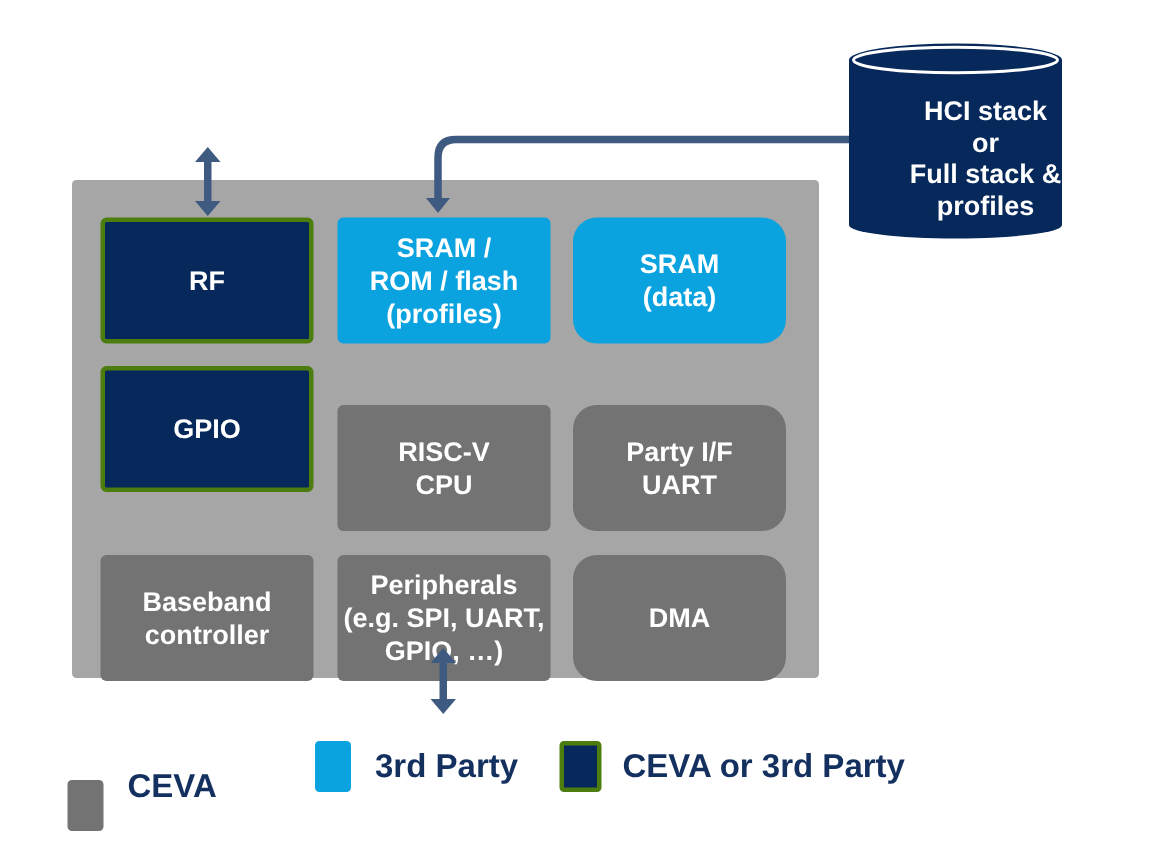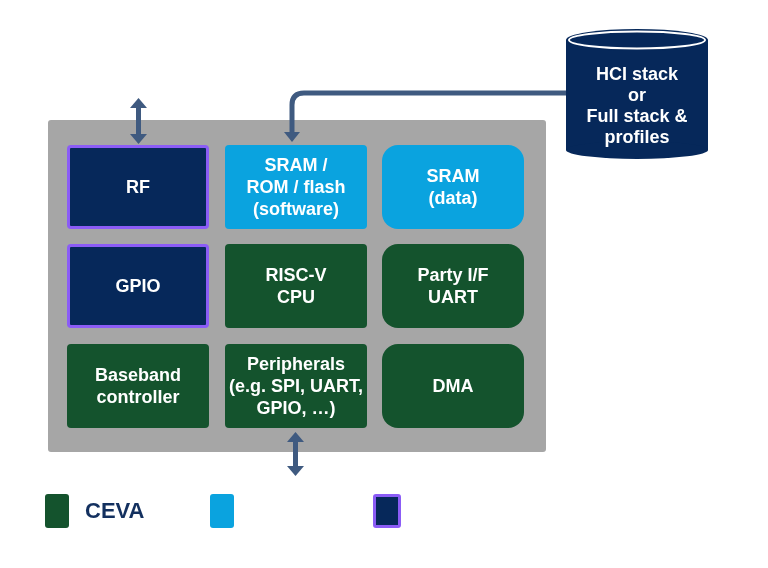--- a/index.html
+++ b/index.html
@@ -2,41 +2,41 @@
 <html><head>
 <meta charset="utf-8">
 <style>
   html, body { margin:0; padding:0; }
   body { width:768px; height:568px; background:#ffffff; position:relative; overflow:hidden;
          font-family:"Liberation Sans", "DejaVu Sans", sans-serif; }
   .chip { position:absolute; left:48px; top:120px; width:498px; height:332px; background:#a6a6a6; border-radius:3px; }
   .block { position:absolute; width:142px; height:84px; border-radius:4px; box-sizing:border-box;
            display:flex; align-items:center; justify-content:center; text-align:center;
            color:#ffffff; font-weight:bold; font-size:18px; line-height:22px; white-space:pre-line; }
-  .ceva { background:#14532d; }
+  .ceva { background:#737373;margin-top:26px; }
   .third { background:#0aa3df; }
-  .either { background:#06285a; border:3px solid #8b5cf6; }
+  .either { background:#06285a; border:3px solid #4d7c0f; }
   .c1 { left:67px; } .c2 { left:225px; } .c3 { left:382px;border-radius:16px; }
   .r1 { top:145px; } .r2 { top:244px; } .r3 { top:344px; }
   svg.overlay { position:absolute; left:0; top:0; }
   .db-text { position:absolute; left:566px; top:64px; width:142px; text-align:center; color:#fff;
-             font-weight:bold; font-size:18px; line-height:21px; white-space:pre-line; }
+             font-weight:bold; font-size:18px; line-height:21px; white-space:pre-line;padding-left:20px; }
   .legend-item { position:absolute; top:494px; display:flex; align-items:center; }
   .swatch { width:24px; height:34px; border-radius:3px; box-sizing:border-box; margin-right:16px; }
   .legend-label { font-weight:bold; font-size:22px; color:#13305f; }
 </style>
 </head>
 <body>
 
 <div class="chip"></div>
 
 <div class="block either c1 r1">RF</div>
 <div class="block third c2 r1">SRAM /
 ROM / flash
-(software)</div>
+(profiles)</div>
 <div class="block third c3 r1">SRAM
 (data)</div>
 
 <div class="block either c1 r2">GPIO</div>
 <div class="block ceva c2 r2">RISC-V
 CPU</div>
 <div class="block ceva c3 r2">Party I/F
 UART</div>
 
 <div class="block ceva c1 r3">Baseband
@@ -77,16 +77,18 @@
 or
 Full stack &amp;
 profiles</div>
 
 <div class="legend-item" style="left:45px;">
   <div class="swatch ceva"></div>
   <span class="legend-label">CEVA</span>
 </div>
 <div class="legend-item" style="left:210px;">
   <div class="swatch third"></div>
+  <span class="legend-label">3rd Party</span>
 </div>
 <div class="legend-item" style="left:373px;">
   <div class="swatch either" style="width:28px;margin-right:14px;"></div>
+  <span class="legend-label">CEVA or 3rd Party</span>
 </div>
 
 </body></html>

